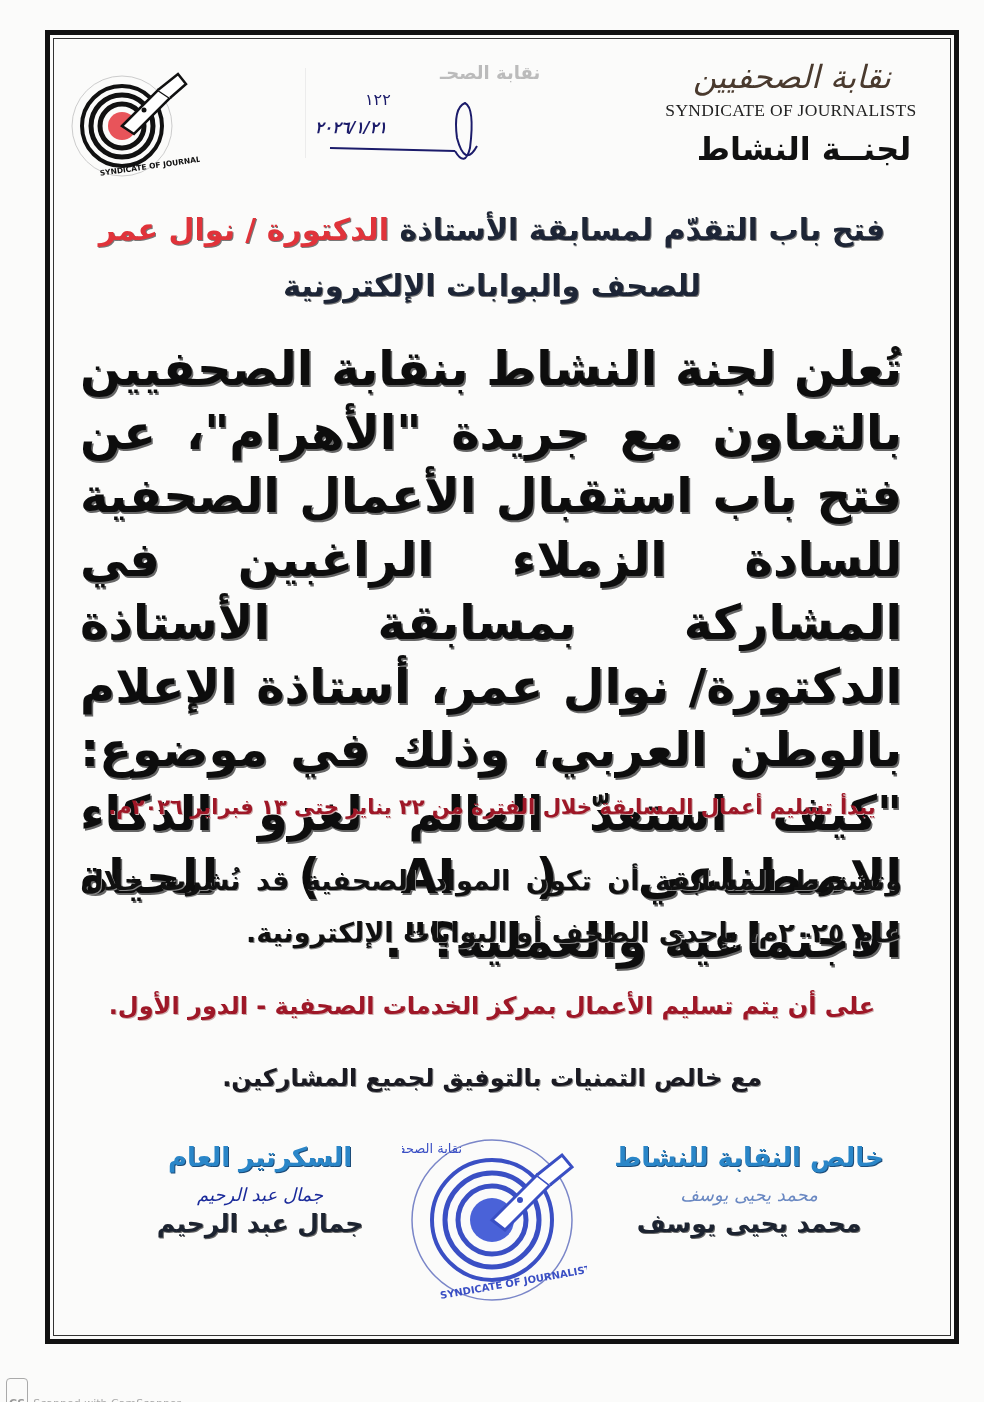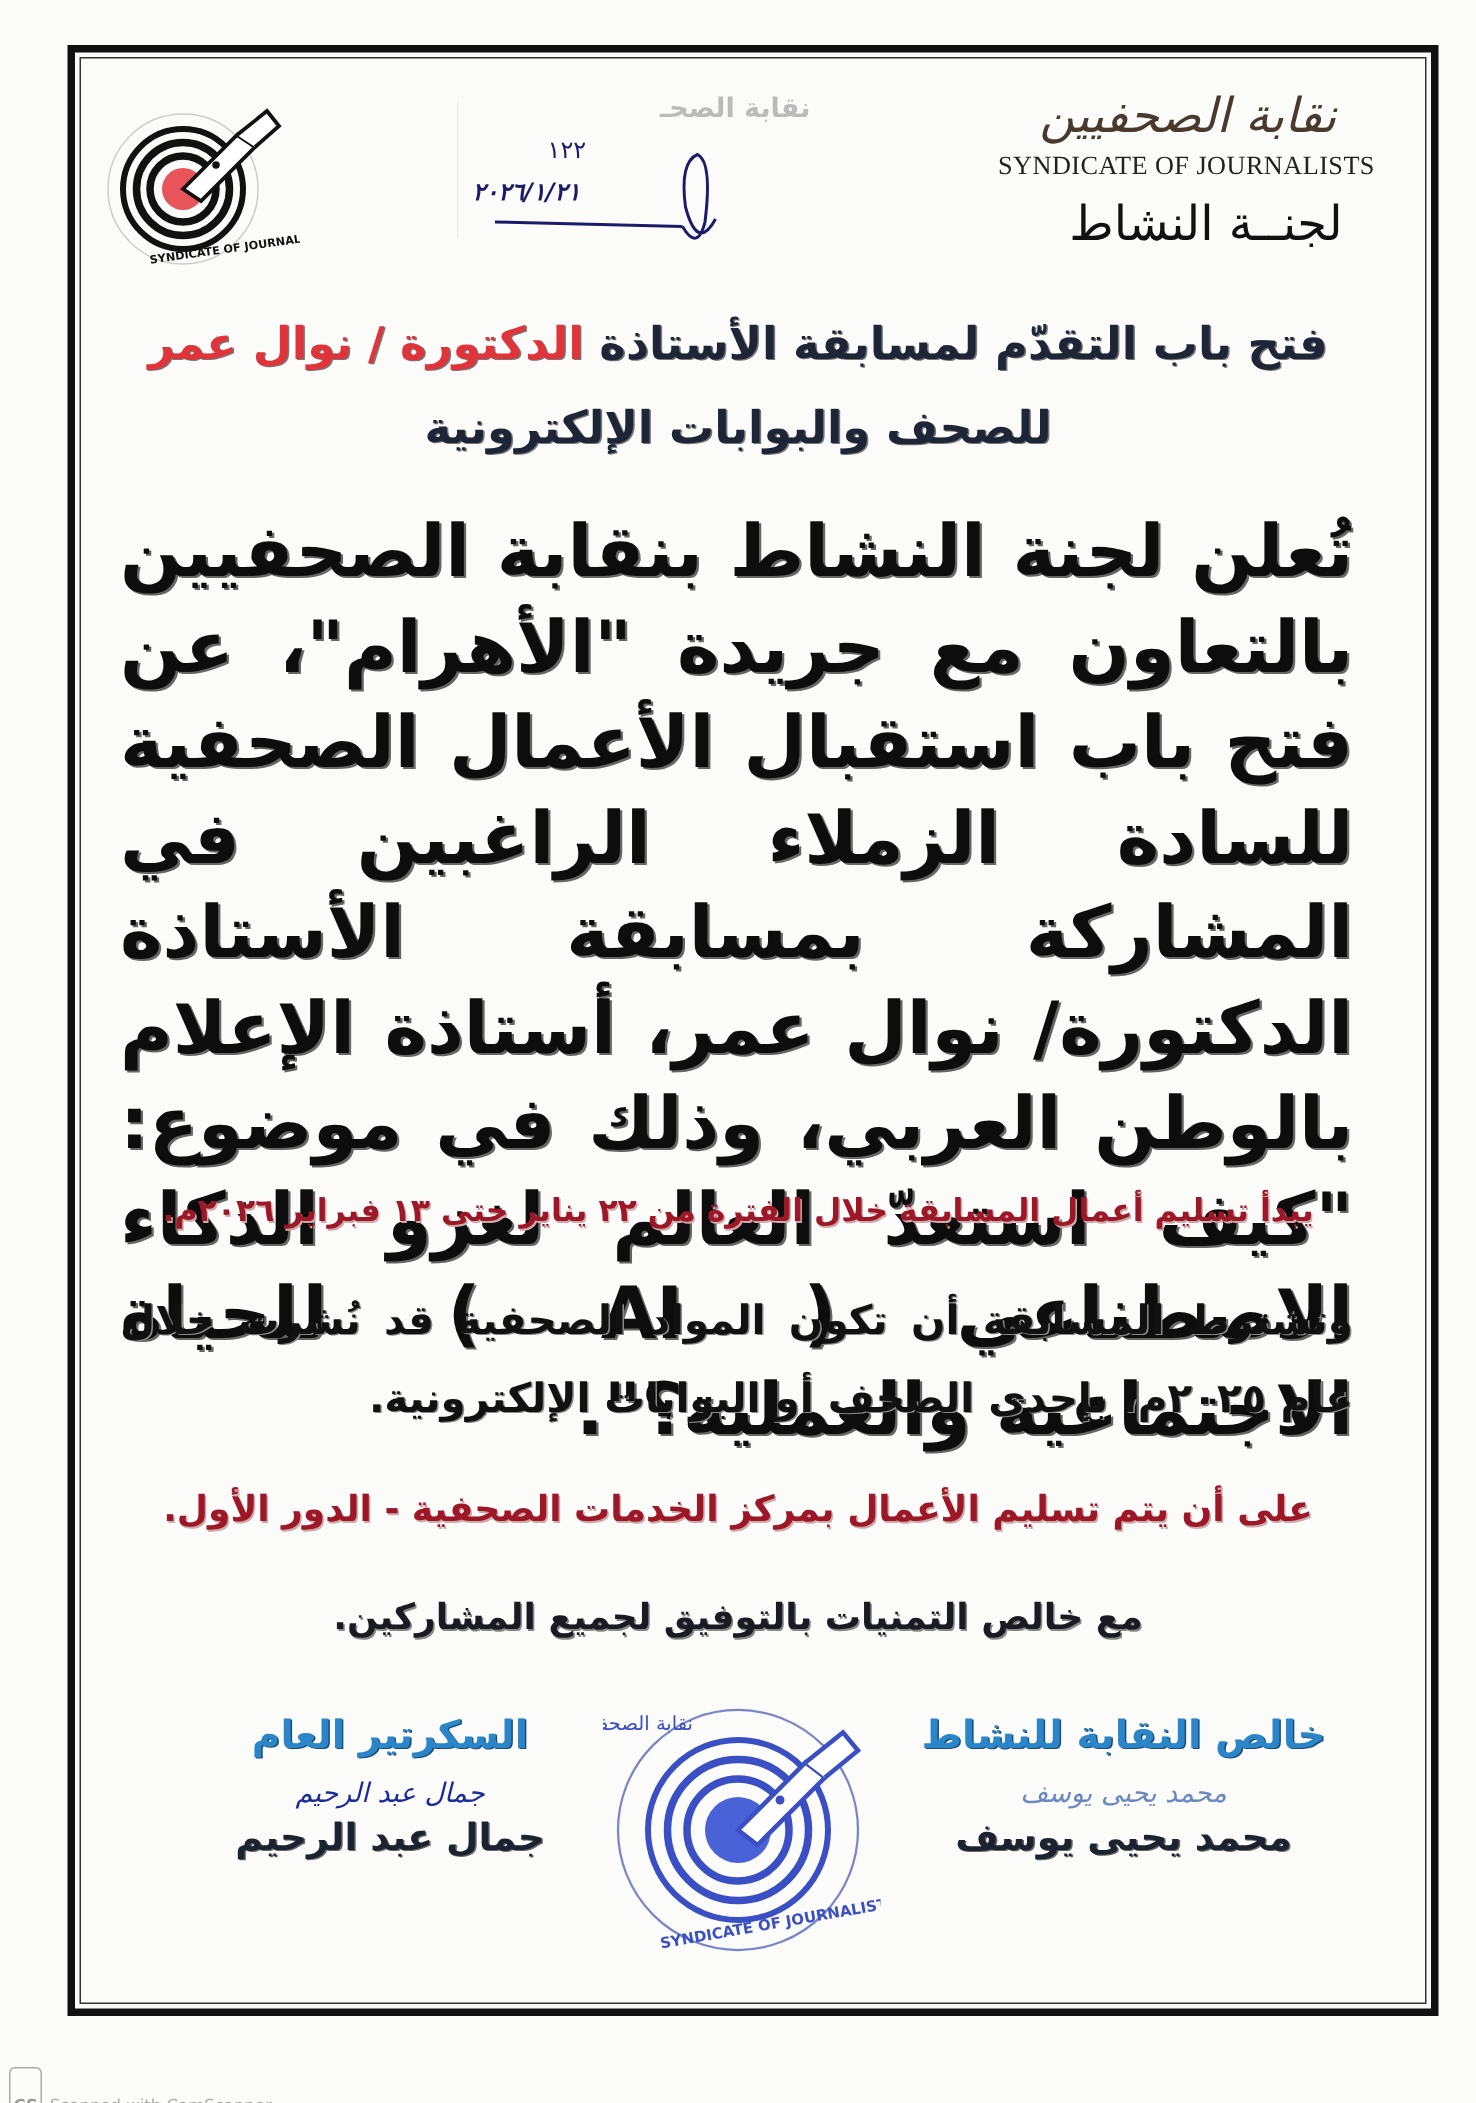--- a/index.html
+++ b/index.html
@@ -18,21 +18,21 @@
     }
     .abs { position:absolute; }
     .rtl { direction:rtl; unicode-bidi:embed; }
 
     
     .logo-ar { right:62px; top:58px; width:260px; text-align:center;
       font-family:"DejaVu Serif", serif; font-size:32px; color:#4a3a2e; font-style:italic; }
     .logo-en { right:58px; top:100px; width:270px; text-align:center;
       font-family:"Liberation Serif", serif; font-size:17.5px; color:#222; letter-spacing:0.3px; }
     .committee { right:70px; top:130px; width:220px; text-align:center;
-      font-size:32px; font-weight:normal; color:#111; }
+      font-size:32px; font-weight:bold; color:#111; }
 
     .emblem { left:60px; top:48px; width:140px; height:140px; }
 
     .stamp { left:305px; top:48px; width:230px; height:130px; }
     .stamp-num { left:365px; top:90px; font-size:16px; color:#1b1b6a; }
     .stamp-date { left:315px; top:118px; font-size:16px; color:#1b1b6a; font-style:italic; letter-spacing:1px;font-weight:bold;}
     .stamp-faint { left:440px; top:62px; font-size:18px; color:#bbb;font-weight:bold; }
 
     
     .title1 { left:80px; right:80px; top:212px; text-align:center;

